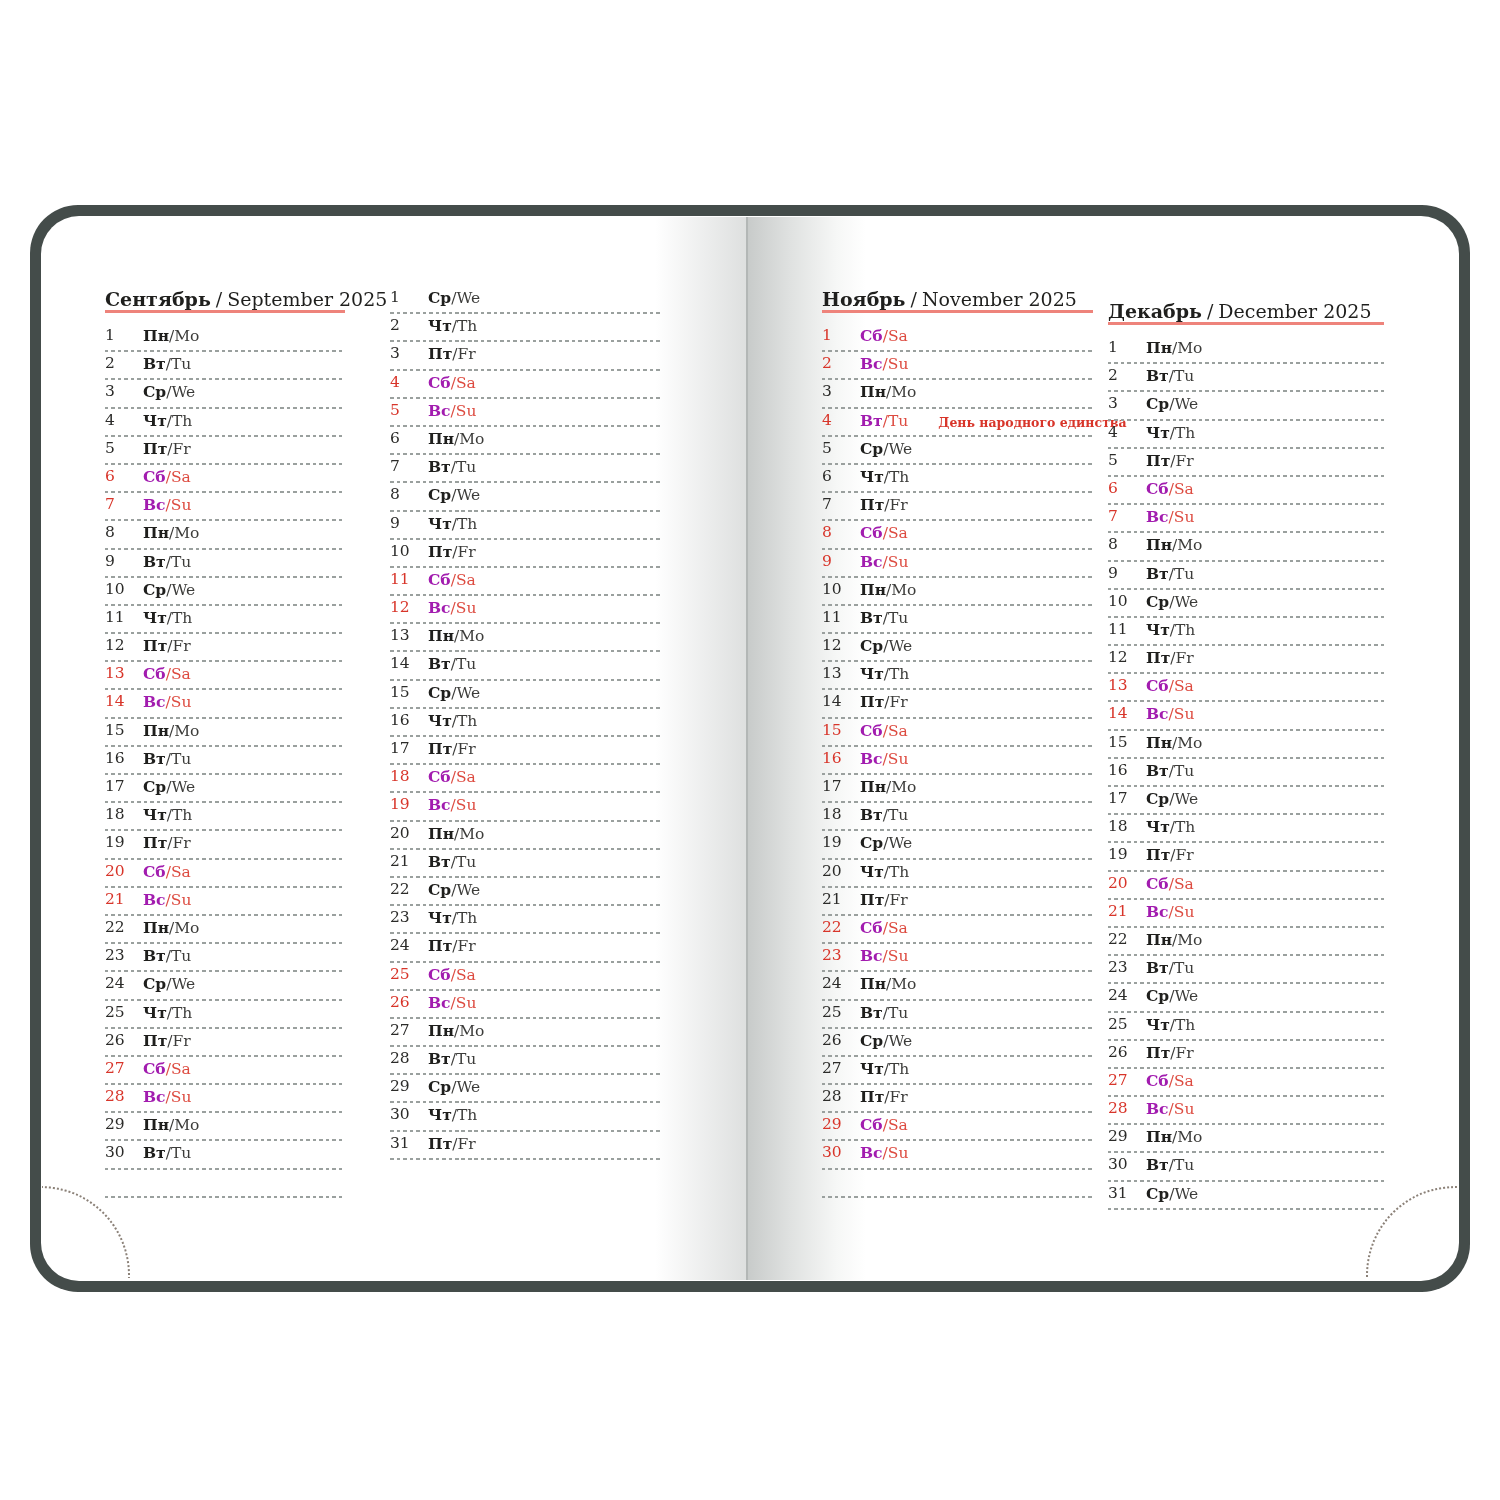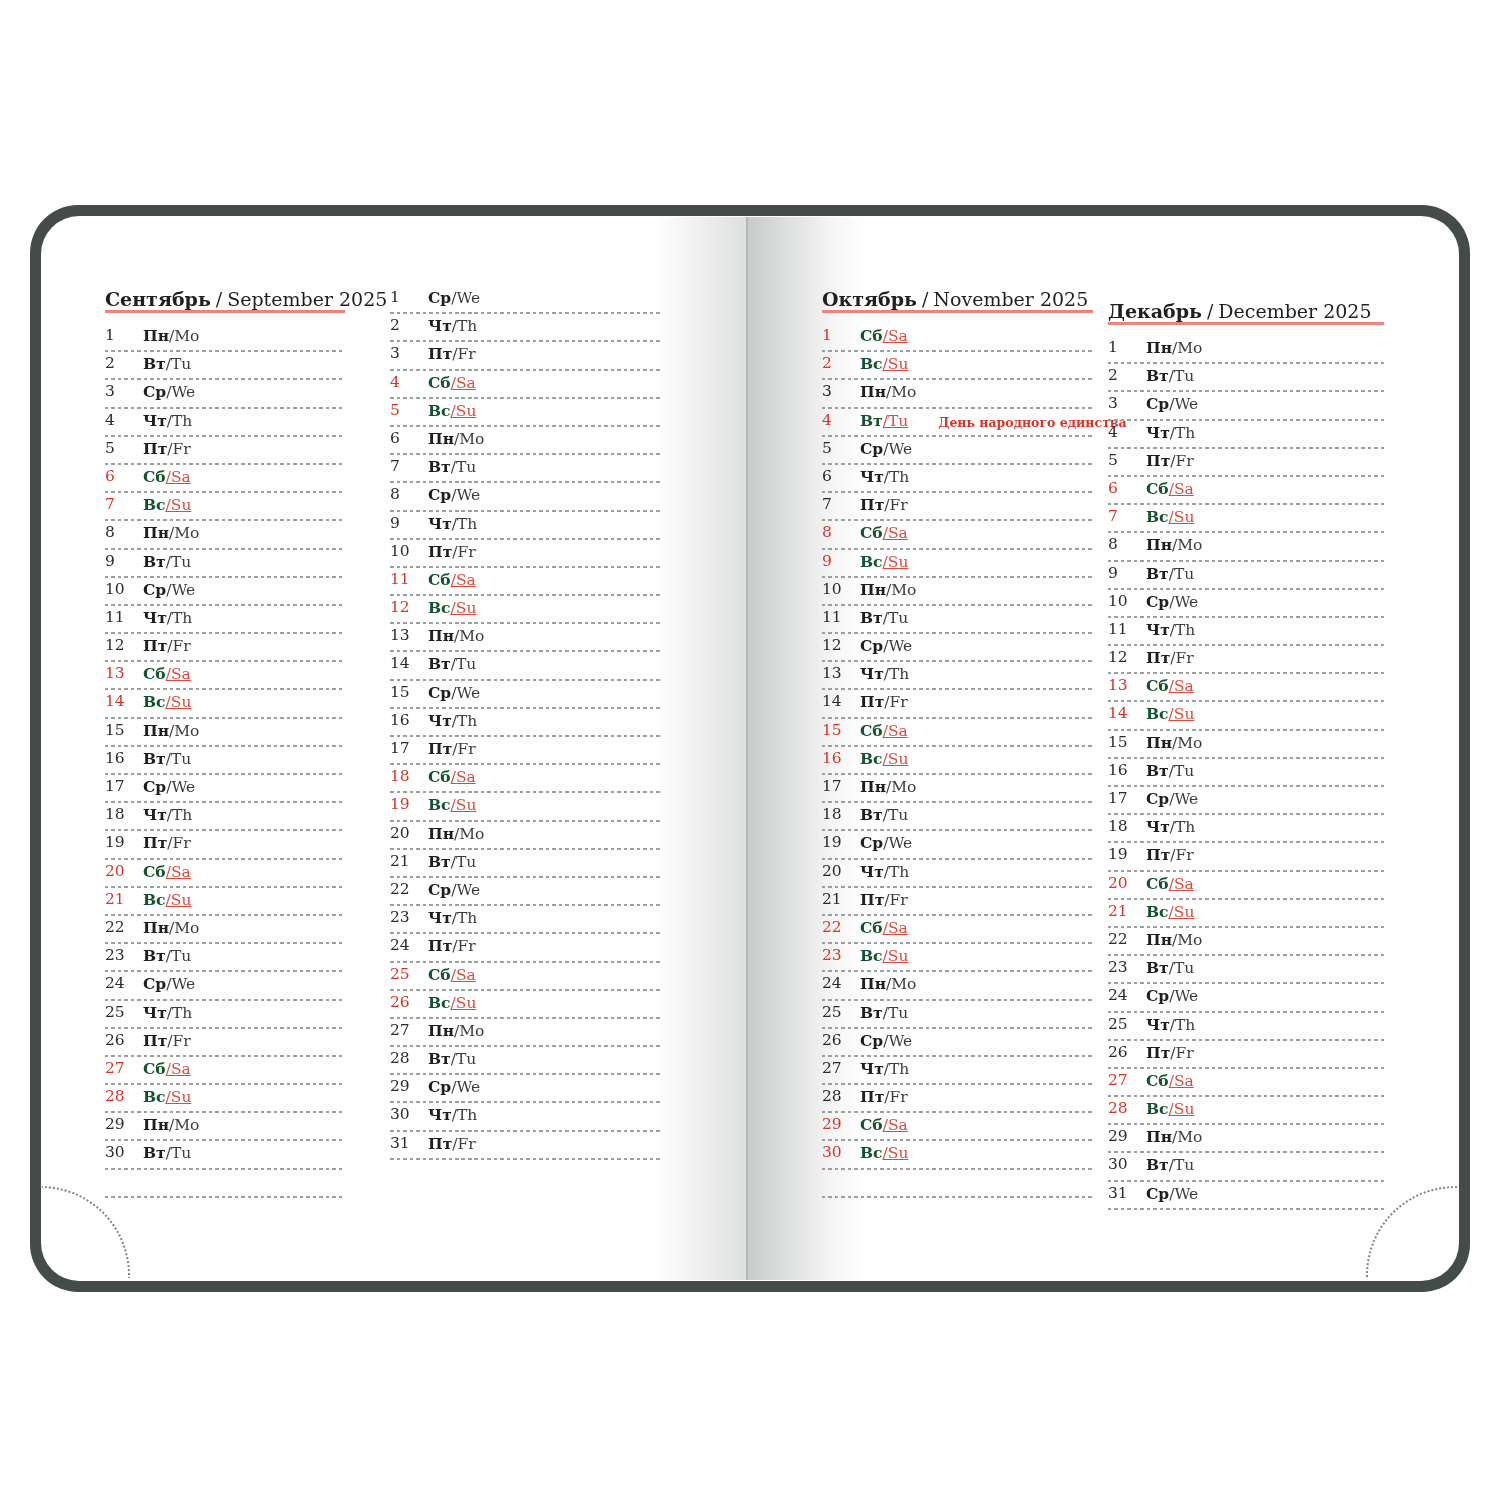--- a/index.html
+++ b/index.html
@@ -61,22 +61,22 @@
     font-size:15.5px;line-height:17px;padding-top:1px;box-sizing:border-box;
   }
   .day-row::after{
     content:"";position:absolute;left:0;right:0;bottom:2px;height:2px;
     background-image:repeating-linear-gradient(to right,#9aa09e 0 3.5px,transparent 3.5px 6.5px);
   }
   .dn{width:38px;flex:0 0 38px;color:#2b2b29;}
   .dl b{font-weight:bold;color:#1f1f1d;}
   .dl i{font-style:normal;color:#3c3c3a;}
   .day-row.red .dn{color:#d8352a;}
-  .day-row.red .dl b{color:#14532d;}
-  .day-row.red .dl i{color:#dd4b40;text-decoration:underline;}
+  .day-row.red .dl b{color:#a21caf;}
+  .day-row.red .dl i{color:#dd4b40;}
   .note{
     margin-left:30px;padding-top:2px;
     font-size:12.5px;font-weight:bold;color:#d8352a;white-space:nowrap;
   }
   .day-row.blank .dn,.day-row.blank .dl{visibility:hidden;}
 </style>
 </head>
 <body>
 
 <div class="cover">
@@ -350,21 +350,21 @@
       </div>
       <div class="day-row">
         <span class="dn">31</span>
         <span class="dl"><b>Пт</b><i>/Fr</i></span>
       </div>
     </div>
 </div>
 
 <div class="month-col col-3">
   <div class="month-header">
-    <span class="mh-ru">Октябрь</span><span class="mh-sep">/</span><span class="mh-en">November 2025</span>
+    <span class="mh-ru">Ноябрь</span><span class="mh-sep">/</span><span class="mh-en">November 2025</span>
   </div>
   <div class="rows">
       <div class="day-row red">
         <span class="dn">1</span>
         <span class="dl"><b>Сб</b><i>/Sa</i></span>
       </div>
       <div class="day-row red">
         <span class="dn">2</span>
         <span class="dl"><b>Вс</b><i>/Su</i></span>
       </div>

